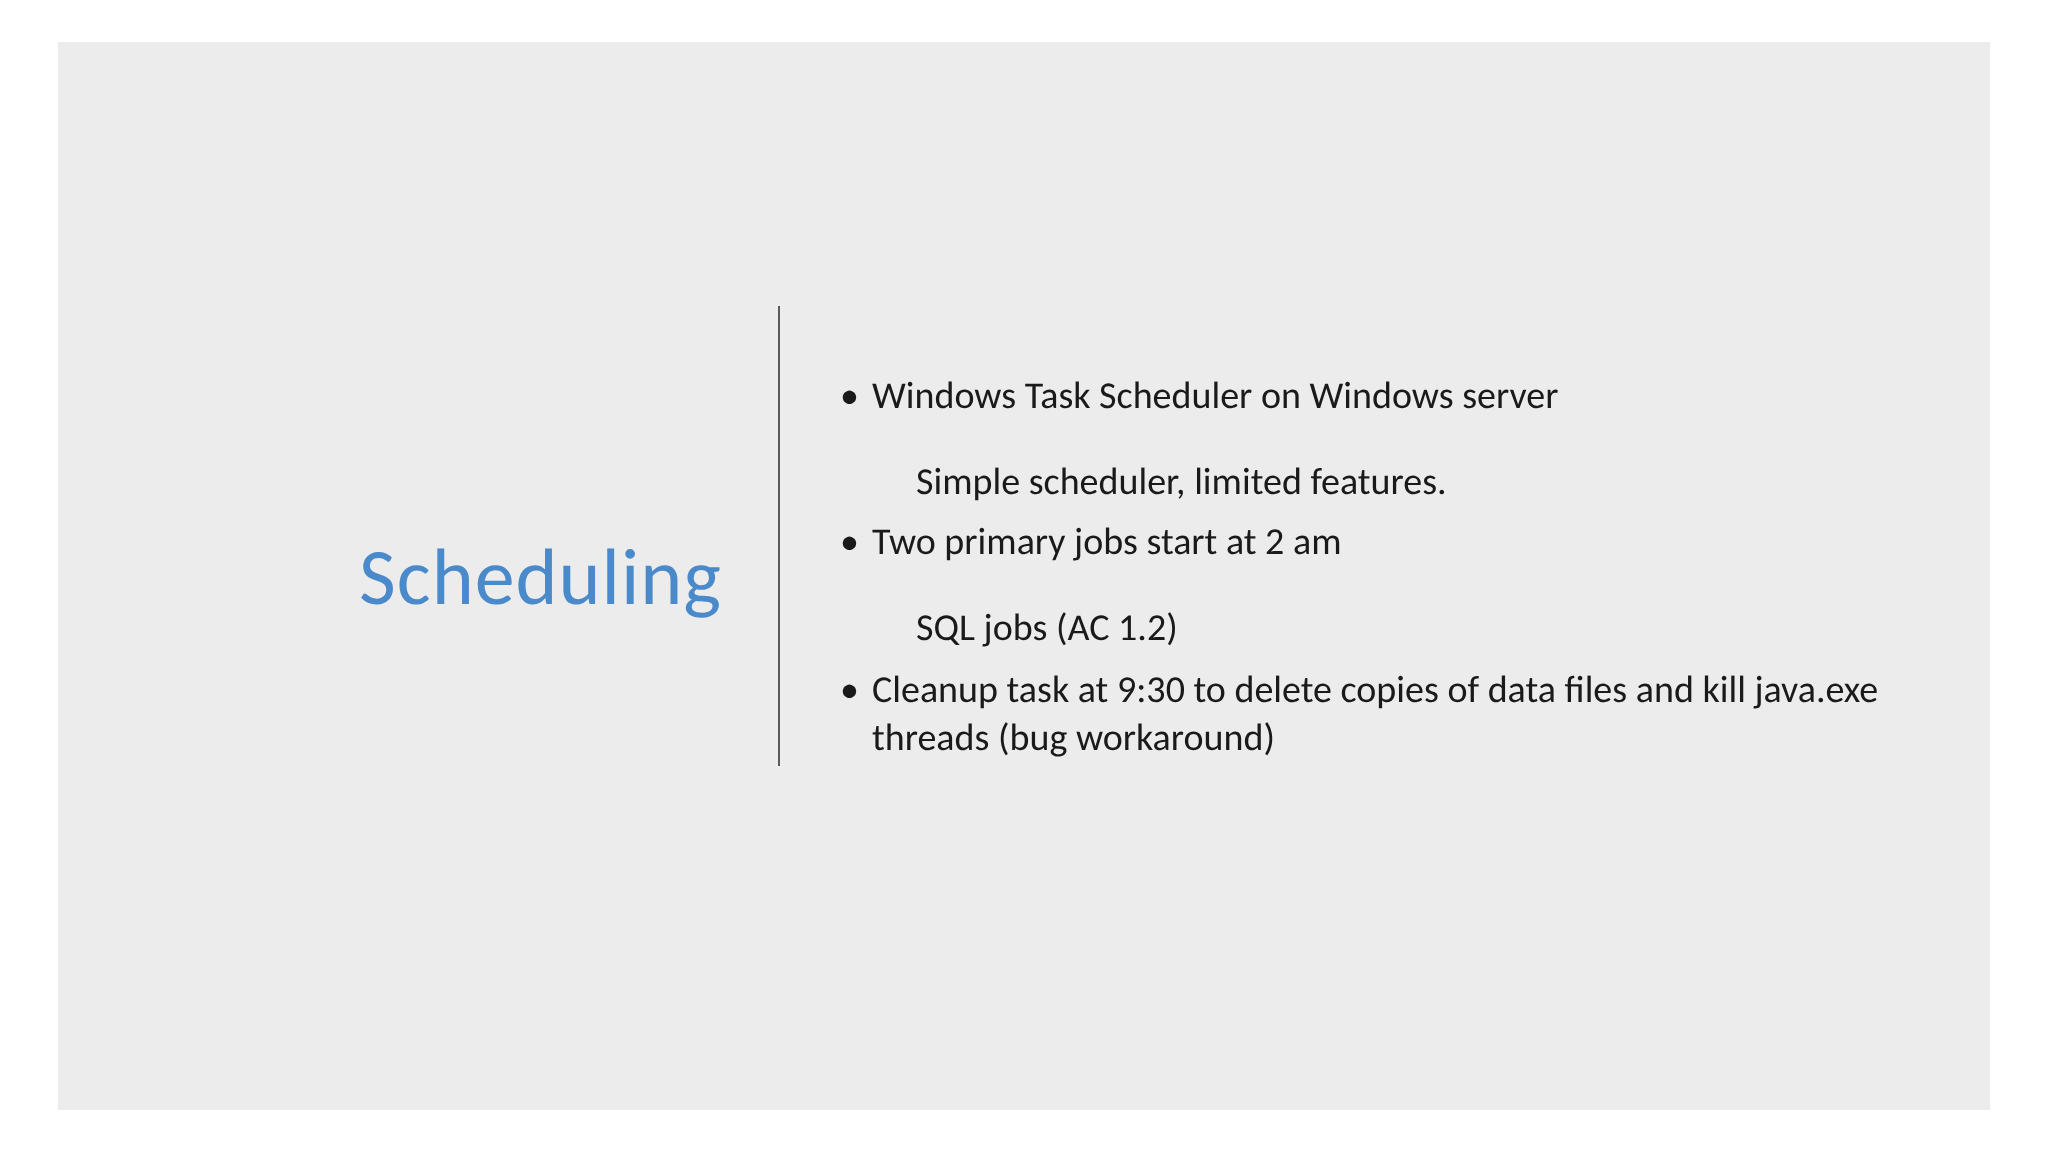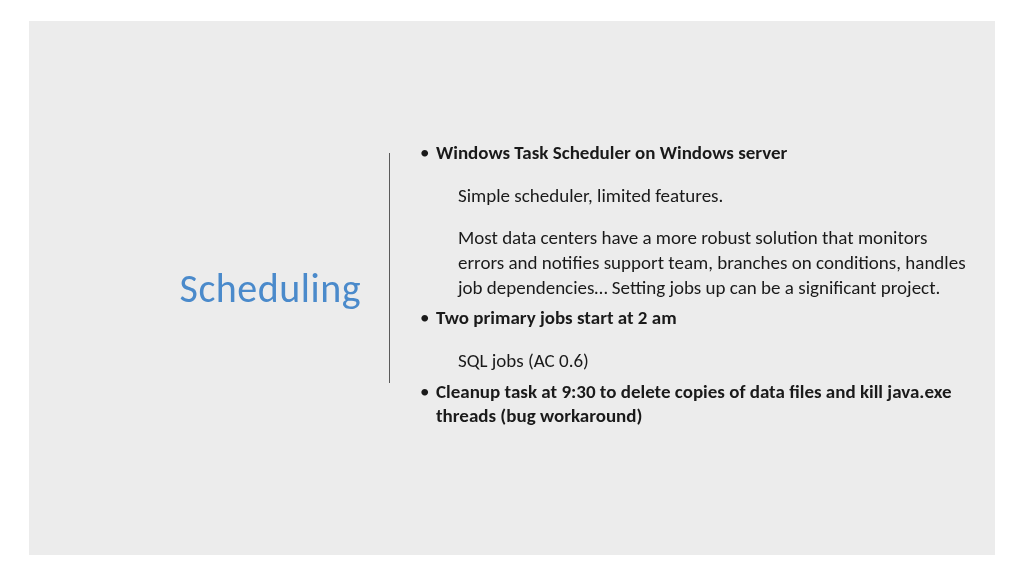--- a/index.html
+++ b/index.html
@@ -56,21 +56,20 @@
       display: flex;
     }
     .bullet-dot {
       width: 22px;
       flex-shrink: 0;
       text-align: left;
       padding-left: 6px;
     }
     .bullet-text {
       flex: 1;
-      font-weight: bold;
     }
     .sub-line {
       padding-left: 44px;
       margin-top: 18px;
       margin-bottom: 2px;
     }
   </style>
 </head>
 <body>
 
@@ -80,29 +79,28 @@
   </div>
   <div class="divider"></div>
   <div class="content-zone">
 
     <div class="bullet-item">
       <div class="bullet-line">
         <span class="bullet-dot">•</span>
         <span class="bullet-text">Windows Task Scheduler on Windows server</span>
       </div>
       <div class="sub-line">Simple scheduler, limited features.</div>
-      <div class="sub-line">Most data centers have a more robust solution that monitors errors and notifies support team, branches on conditions, handles job dependencies… Setting jobs up can be a significant project.</div>
     </div>
 
     <div class="bullet-item">
       <div class="bullet-line">
         <span class="bullet-dot">•</span>
         <span class="bullet-text">Two primary jobs start at 2 am</span>
       </div>
-      <div class="sub-line">SQL jobs (AC 0.6)</div>
+      <div class="sub-line">SQL jobs (AC 1.2)</div>
     </div>
 
     <div class="bullet-item">
       <div class="bullet-line">
         <span class="bullet-dot">•</span>
         <span class="bullet-text">Cleanup task at 9:30 to delete copies of data files and kill java.exe threads (bug workaround)</span>
       </div>
     </div>
 
   </div>

